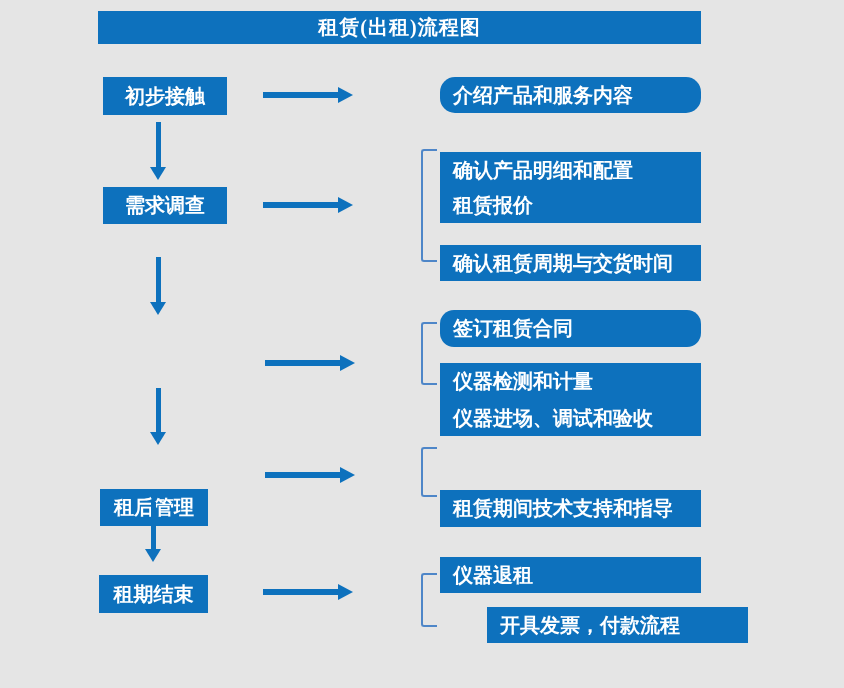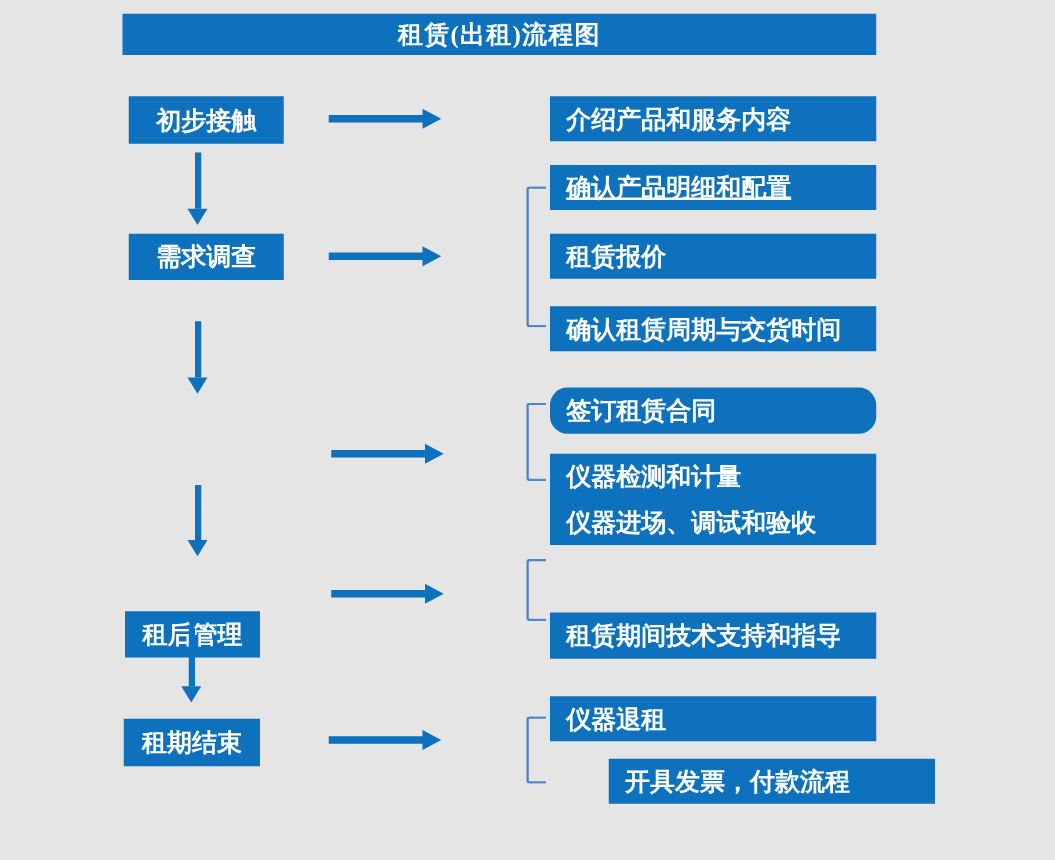--- a/index.html
+++ b/index.html
@@ -69,23 +69,23 @@
 
 <div id="stage">
 
   <div class="box title-bar" style="left:98px; top:11px; width:603px; height:33px;">租赁(出租)流程图</div>
 
   <div class="box step-box" style="left:103px; top:77px;  width:124px; height:38px;">初步接触</div>
   <div class="box step-box" style="left:103px; top:187px; width:124px; height:37px;">需求调查</div>
   <div class="box step-box" style="left:100px; top:457px; width:108px; height:37px;margin-top:32px;">租后管理</div>
   <div class="box step-box" style="left:99px;  top:575px; width:109px; height:38px;">租期结束</div>
 
-  <div class="box detail-box" style="left:440px; top:77px;  width:261px; height:36px;">介绍产品和服务内容</div>
+  <div class="box detail-box" style="left:440px; top:77px;  width:261px; height:36px;border-radius:15px;">介绍产品和服务内容</div>
 
-  <div class="box detail-box" style="left:440px; top:132px; width:261px; height:36px;text-decoration:underline;">确认产品明细和配置</div>
+  <div class="box detail-box" style="left:440px; top:152px; width:261px; height:36px;">确认产品明细和配置</div>
   <div class="box detail-box" style="left:440px; top:187px; width:261px; height:36px;">租赁报价</div>
   <div class="box detail-box" style="left:440px; top:245px; width:261px; height:36px;">确认租赁周期与交货时间</div>
 
   <div class="box detail-box" style="left:440px; top:310px; width:261px; height:37px;border-radius:14px;">签订租赁合同</div>
   <div class="box detail-box" style="left:440px; top:363px; width:261px; height:37px;">仪器检测和计量</div>
 
   <div class="box detail-box" style="left:440px; top:400px; width:261px; height:36px;">仪器进场、调试和验收</div>
   <div class="box detail-box" style="left:440px; top:490px; width:261px; height:37px;">租赁期间技术支持和指导</div>
 
   <div class="box detail-box" style="left:440px; top:557px; width:261px; height:36px;">仪器退租</div>

